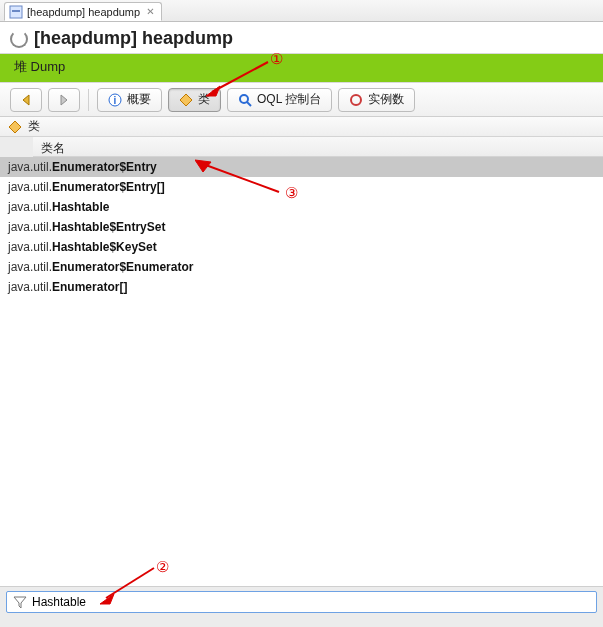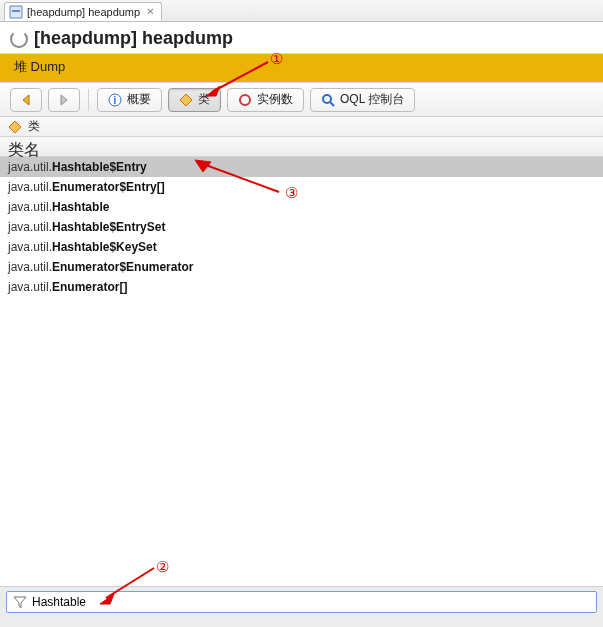--- a/index.html
+++ b/index.html
@@ -49,21 +49,21 @@
     font-size: 18px;
     font-weight: bold;
   }
   .spinner {
     width: 18px; height: 18px;
     border: 2px solid #888;
     border-top-color: transparent;
     border-radius: 50%;
   }
   .sub-row {
-    background: #eab308;
+    background: #84cc16;
     padding: 4px 10px 6px 14px;
     border-bottom: 1px solid #d9d9d9;
     font-size: 13px;
   }
   .toolbar {
     display: flex;
     align-items: center;
     gap: 6px;
     background: linear-gradient(#fdfdfd, #f0f0f0);
     border-bottom: 1px solid #cfcfcf;
@@ -101,22 +101,23 @@
     background: linear-gradient(#fbfbfb, #efefef);
     border-bottom: 1px solid #d4d4d4;
     padding: 2px 8px;
     height: 20px;
     font-size: 12px;
   }
   .col-hdr {
     background: linear-gradient(#f8f8f8, #ededed);
     border-bottom: 1px solid #d4d4d4;
     padding: 3px 8px;
-    font-size: 16px;
+    font-size: 12px;
     height: 20px;
+    margin-left: 33px;
   }
   .class-list {
     background: #fff;
     height: 430px;
     overflow: auto;
     border-bottom: 1px solid #cfcfcf;
   }
   .class-row {
     padding: 2px 8px;
     height: 20px;
@@ -220,54 +221,54 @@
         <svg width="14" height="14">
             <polygon points="7,1 13,7 7,13 1,7" fill="#f6c35a" stroke="#c07a00"></polygon>
           </svg>
       </span>
       <span>类</span>
     </span>
 
     <span class="btn">
       <span class="ico">
         <svg width="14" height="14">
-            <circle cx="7" cy="7" r="5" fill="none" stroke="#cc3b3b" stroke-width="2"></circle>
-          </svg>
-      </span>
-      <span>实例数</span>
-    </span>
-
-    <span class="btn">
-      <span class="ico">
-        <svg width="14" height="14">
             <circle cx="6" cy="6" r="4" fill="none" stroke="#2a6bd6" stroke-width="2"></circle>
             <line x1="9" y1="9" x2="13" y2="13" stroke="#2a6bd6" stroke-width="2"></line>
           </svg>
       </span>
       <span>OQL 控制台</span>
+    </span>
+
+    <span class="btn">
+      <span class="ico">
+        <svg width="14" height="14">
+            <circle cx="7" cy="7" r="5" fill="none" stroke="#cc3b3b" stroke-width="2"></circle>
+          </svg>
+      </span>
+      <span>实例数</span>
     </span>
   </div>
 
   <div class="section-hdr">
     <span class="ico">
       <svg width="14" height="14">
           <polygon points="7,1 13,7 7,13 1,7" fill="#f6c35a" stroke="#c07a00"></polygon>
         </svg>
     </span>
     <span>类</span>
   </div>
 
   <div class="col-hdr">
     <span>类名</span>
   </div>
 
   <div class="class-list" id="class-list">
       <div class="class-row selected">
         <span class="pkg">java.util.</span>
-        <span class="cls">Hashtable$Entry</span>
+        <span class="cls">Enumerator$Entry</span>
       </div>
       <div class="class-row">
         <span class="pkg">java.util.</span>
         <span class="cls">Enumerator$Entry[]</span>
       </div>
       <div class="class-row">
         <span class="pkg">java.util.</span>
         <span class="cls">Hashtable</span>
       </div>
       <div class="class-row">

